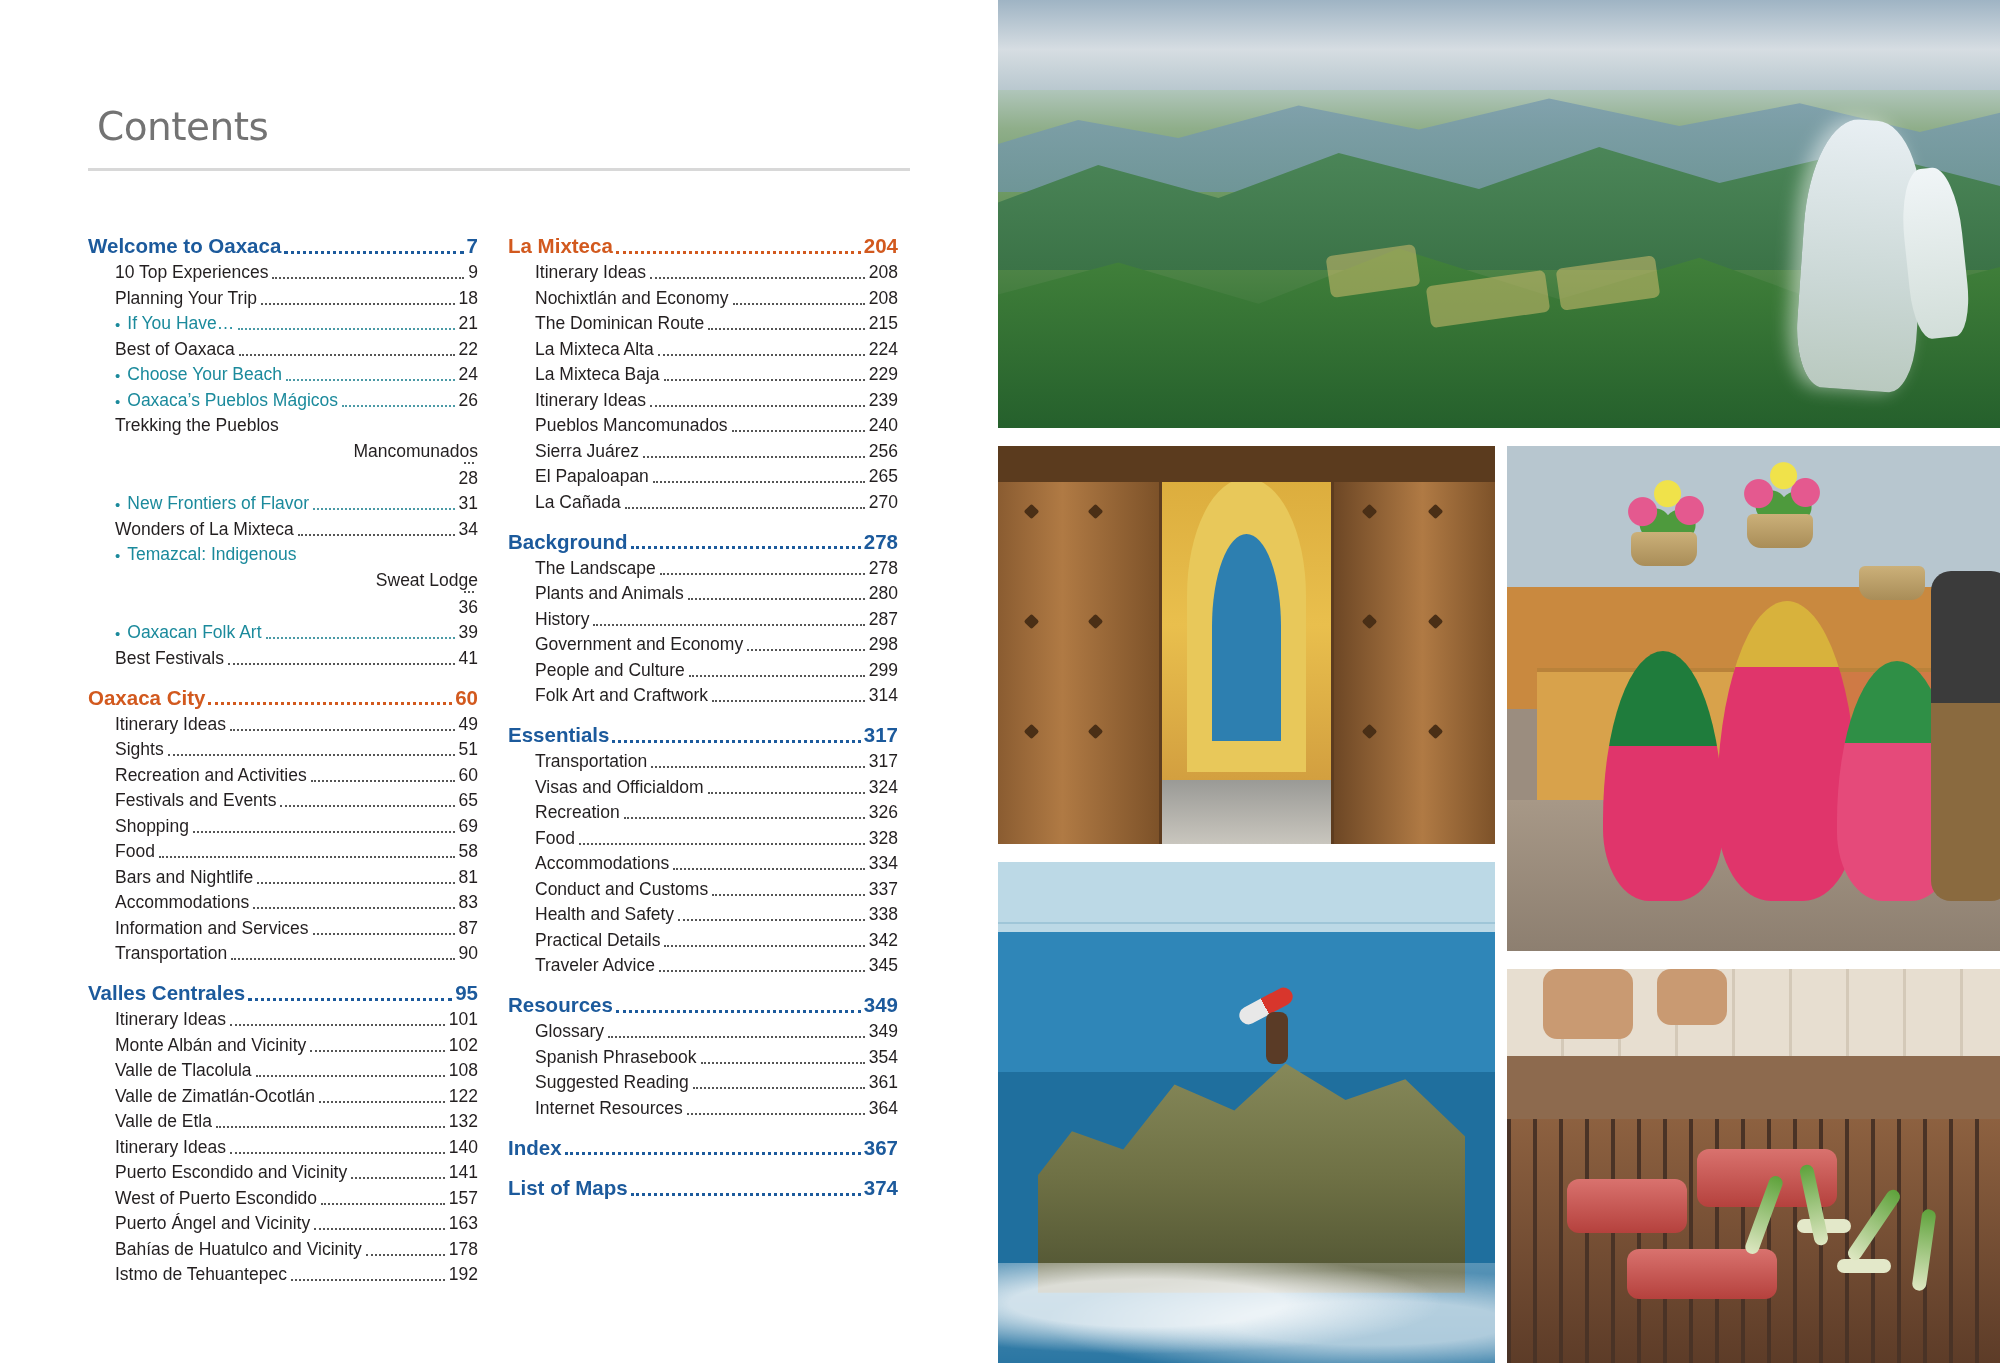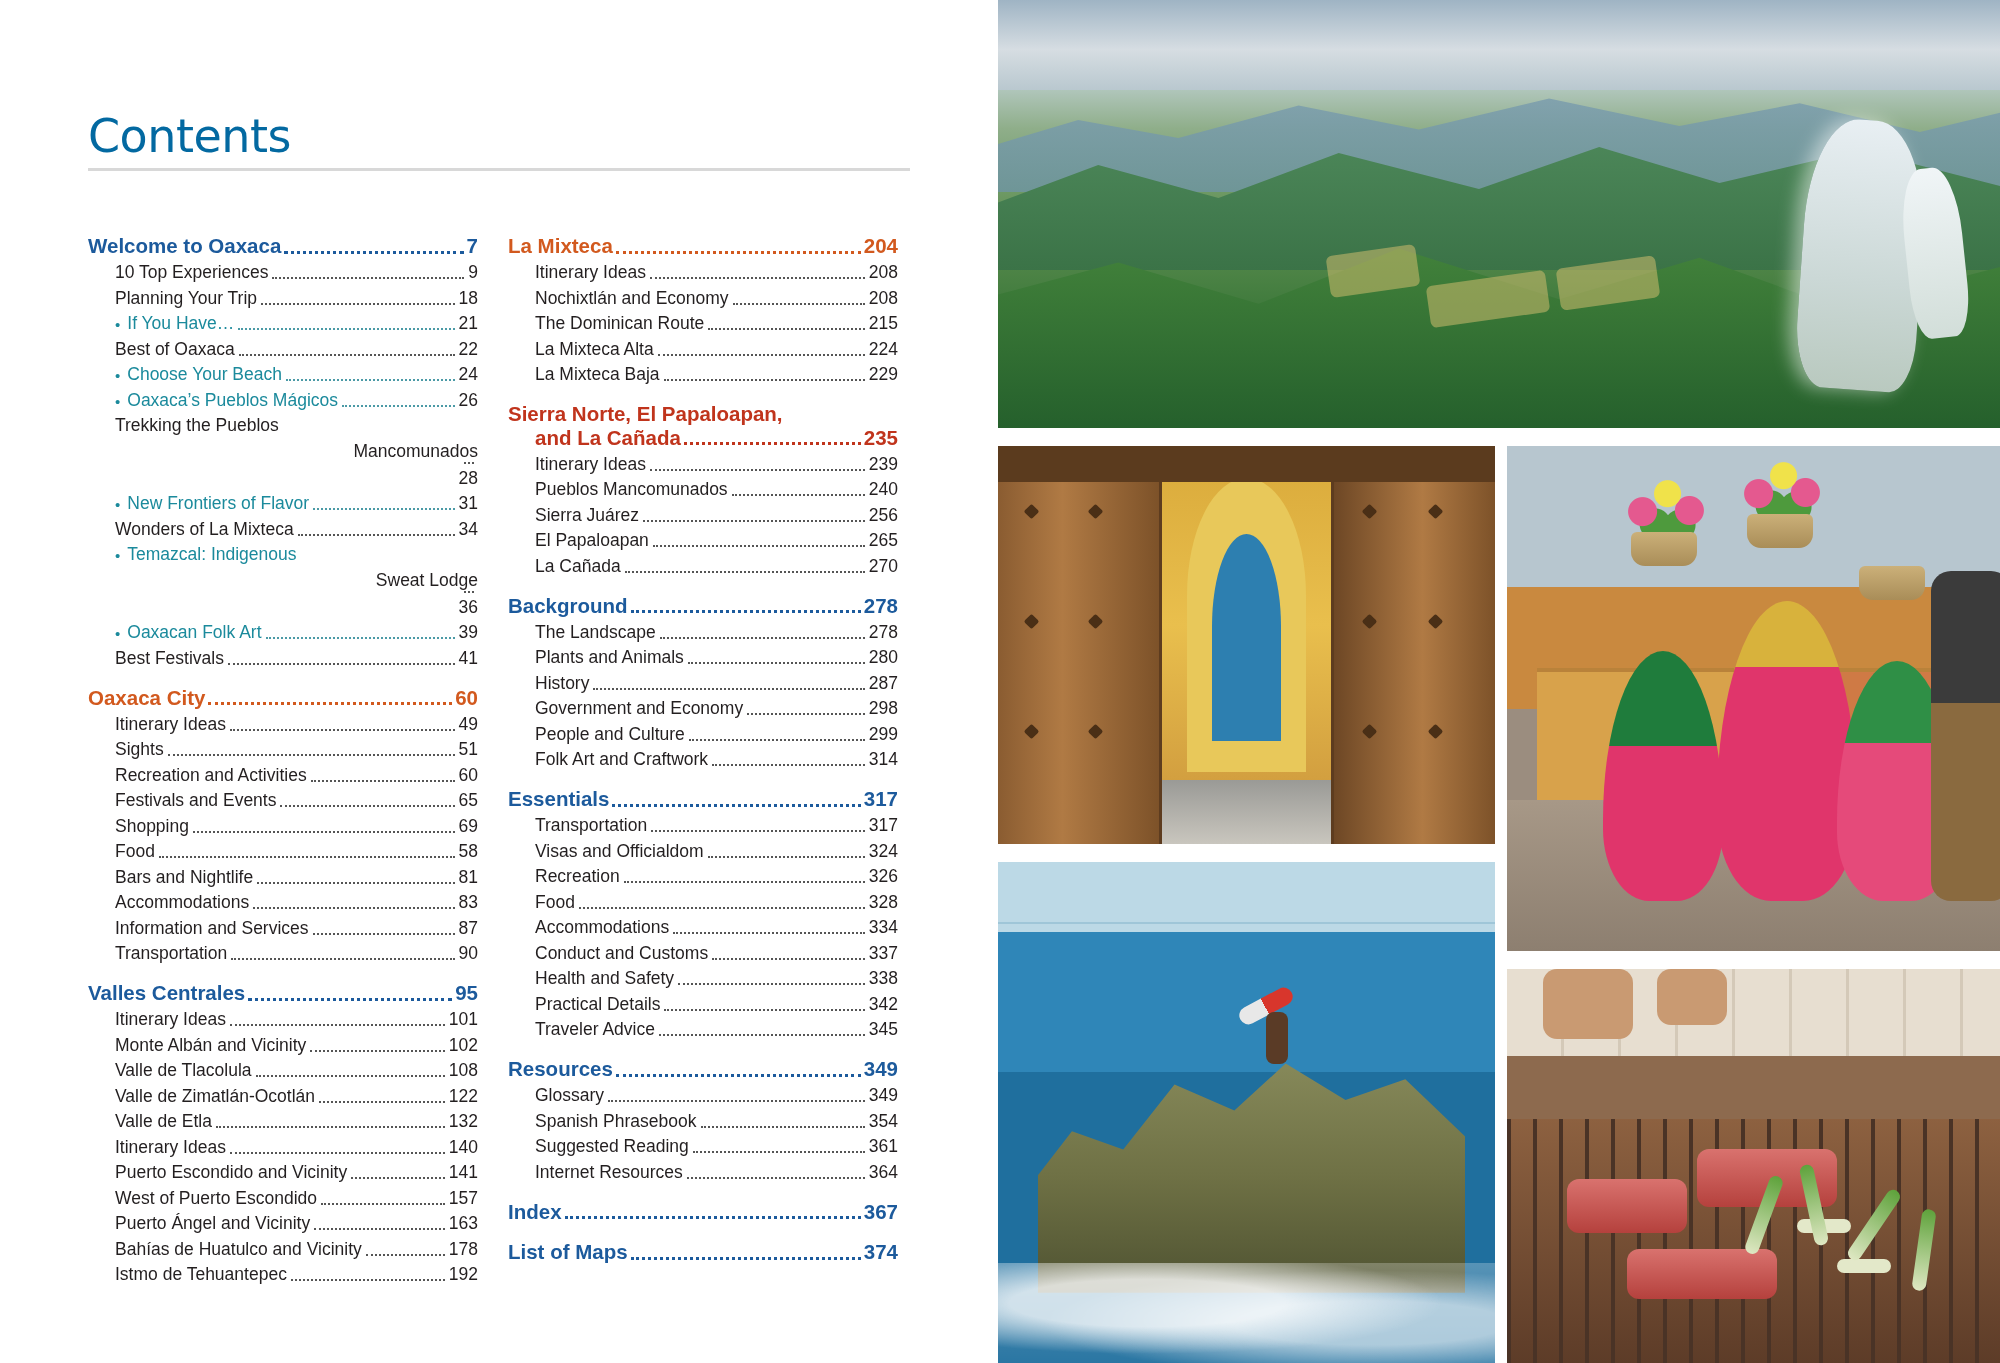--- a/index.html
+++ b/index.html
@@ -20,23 +20,23 @@
 
   
   .toc-page {
     position: absolute;
     left: 0; top: 0;
     width: 980px; height: 1363px;
     background: #ffffff;
   }
   .toc-title {
     position: absolute;
-    left: 88px; top: 78px;
-    font-size: 46px;
-    color: #0369a1;
+    left: 97px; top: 78px;
+    font-size: 39px;
+    color: #737373;
     font-weight: 400;
     letter-spacing: -0.5px;
     font-family: "DejaVu Sans", sans-serif;
   }
   .title-rule {
     position: absolute;
     left: 88px; top: 168px;
     width: 822px; height: 3px;
     background: #d8d8d8;
   }
@@ -552,28 +552,20 @@
           </div>
           <div class="row">
             <span class="lbl">La Mixteca Alta</span>
             <span class="dots"></span>
             <span class="pg">224</span>
           </div>
           <div class="row">
             <span class="lbl">La Mixteca Baja</span>
             <span class="dots"></span>
             <span class="pg">229</span>
-          </div>
-          <div class="grp two-line c-red">
-            <div class="line1">Sierra Norte, El Papaloapan,</div>
-            <div class="line2">
-              <span class="lbl">and La Cañada</span>
-              <span class="dots"></span>
-              <span class="pg">235</span>
-            </div>
           </div>
           <div class="row">
             <span class="lbl">Itinerary Ideas</span>
             <span class="dots"></span>
             <span class="pg">239</span>
           </div>
           <div class="row">
             <span class="lbl">Pueblos Mancomunados</span>
             <span class="dots"></span>
             <span class="pg">240</span>

